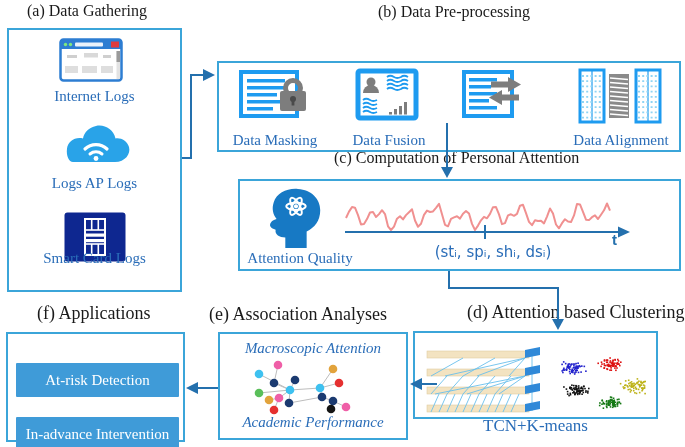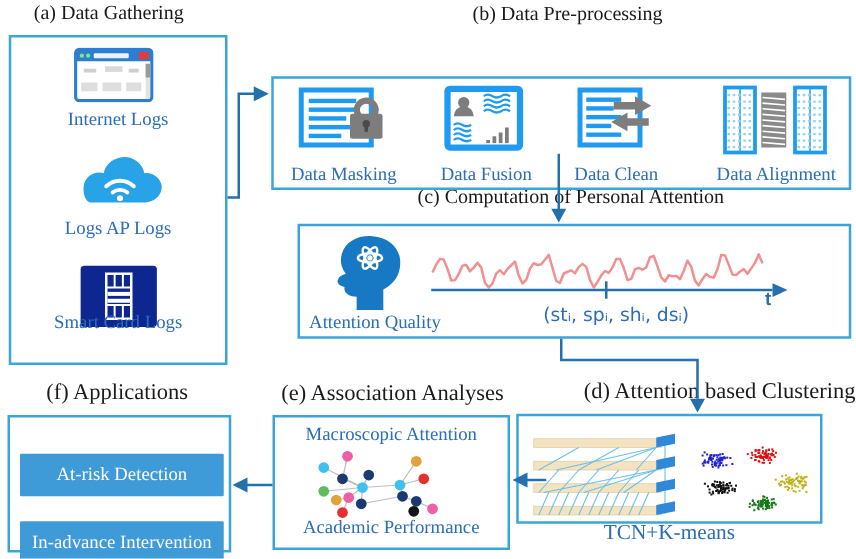--- a/index.html
+++ b/index.html
@@ -9,39 +9,39 @@
   .sec-title.small{font-size:18px;}
   .box{position:absolute;border:2px solid #3ba5d9;background:#fff;box-sizing:border-box;}
   #box-a{left:7px;top:28px;width:175px;height:264px;}
   #box-b{left:217px;top:32px;width:464px;height:91px;margin-top:29px;}
   #box-c{left:238px;top:179px;width:443px;height:92px;}
   #box-d{left:413px;top:331px;width:245px;height:88px;}
   #box-e{left:218px;top:332px;width:190px;height:108px;}
   #box-f{left:6px;top:332px;width:179px;height:110px;}
   #title-a{left:27px;top:2px;}   #title-b{left:378px;top:3px;}
   #title-c{left:334px;top:149px;} #title-d{left:467px;top:302px;}
-  #title-e{left:225px;top:304px;} #title-f{left:37px;top:303px;}
+  #title-e{left:209px;top:304px;} #title-f{left:37px;top:303px;}
   .abs{position:absolute;}
   .item-label{position:absolute;left:0;width:100%;text-align:center;
               font-size:15px;color:#2a6db8;white-space:nowrap;}
   .prep-item{position:absolute;top:4px;height:84px;text-align:center;}
   .prep-item .item-label{position:absolute;bottom:2px;}
   .overlay{position:absolute;left:0;top:0;pointer-events:none;}
   .conn{stroke:#2470ad;stroke-width:2;fill:none;}
   .conn-head{fill:#2470ad;}
   .features{position:absolute;left:150px;top:62px;width:206px;text-align:center;
             font-family:"DejaVu Sans",sans-serif;font-size:15px;color:#2a6db8;white-space:nowrap;}
   .t-label{position:absolute;left:372px;top:50px;width:24px;color:#2470ad;
            font-family:"Liberation Sans",sans-serif;font-weight:bold;font-size:15px;}
   .app-btn{position:absolute;left:8px;width:163px;height:34px;background:#3f9bd8;
            color:#fff;font-size:15px;text-align:center;line-height:34px;border-radius:1px;margin-top:20px;}
   .method-label{position:absolute;left:0;width:100%;top:83px;text-align:center;
                 font-size:17px;color:#2a6db8;}
   .assoc-label{position:absolute;left:0;width:100%;text-align:center;
-               font-size:15px;color:#2a6db8;white-space:nowrap;}
+               font-size:15px;color:#2a6db8;white-space:nowrap;font-style:italic;}
 </style>
 </head>
 <body>
 
 <div class="canvas">
 
   <div class="sec-title" id="title-a">(a) Data Gathering</div>
   <div class="sec-title" id="title-b">(b) Data Pre-processing</div>
   <div class="sec-title" id="title-c">(c) Computation of Personal Attention</div>
   <div class="sec-title small" id="title-d">(d) Attention based Clustering</div>
@@ -130,21 +130,20 @@
       <svg width="64" height="54" viewBox="0 0 64 54">
         <rect x="3" y="5" width="48" height="44" fill="#fff" stroke="#1e9bf0" stroke-width="4"></rect>
         <rect x="8" y="11" width="28" height="3.5" fill="#1e9bf0"></rect>
         <rect x="8" y="18" width="22" height="3.5" fill="#1e9bf0"></rect>
         <rect x="8" y="25" width="28" height="3.5" fill="#1e9bf0"></rect>
         <rect x="8" y="32" width="20" height="3.5" fill="#1e9bf0"></rect>
         <rect x="8" y="39" width="28" height="3.5" fill="#1e9bf0"></rect>
         <polygon points="30,14.5 47,14.5 47,10 60,17.5 47,25 47,20.5 30,20.5" fill="#7d7d7d"></polygon>
         <polygon points="58,27.5 41,27.5 41,23 28,30.5 41,38 41,33.5 58,33.5" fill="#7d7d7d"></polygon>
       </svg>
-      <div class="item-label">Data Clean</div>
     </div>
     <div class="prep-item" style="left:340px;width:124px;">
       <svg width="86" height="58" viewBox="0 0 86 58">
         <g>
           <rect x="2" y="3" width="24" height="52" fill="#fff" stroke="#1e9bf0" stroke-width="3"></rect>
           <line x1="14" y1="3" x2="14" y2="55" stroke="#1e9bf0" stroke-width="1.2"></line>
           <g stroke="#8fd4f4" stroke-width="1.8" stroke-dasharray="2 2.2">
             <line x1="4" y1="9" x2="24" y2="9"></line>
               <line x1="4" y1="14.2" x2="24" y2="14.2"></line>
             <line x1="4" y1="19.4" x2="24" y2="19.4"></line>

